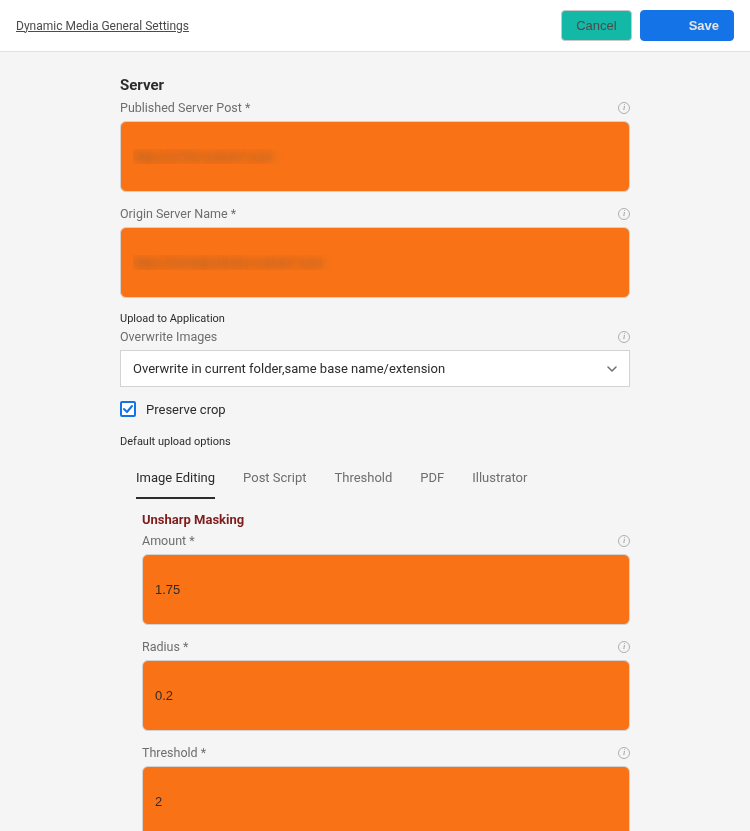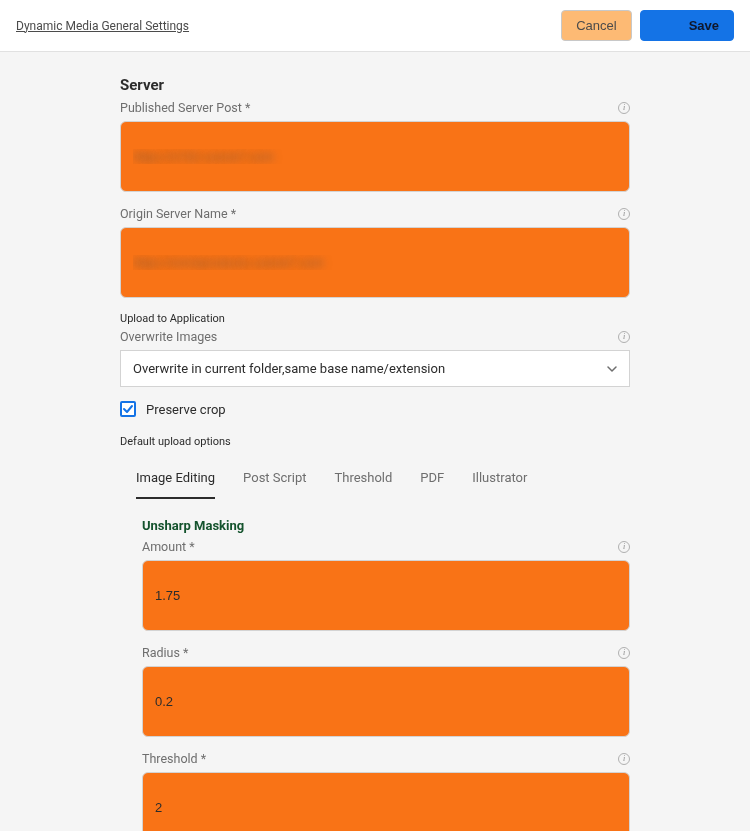--- a/index.html
+++ b/index.html
@@ -24,27 +24,27 @@
     color: #4b4b4b;
     text-decoration: underline;
   }
   .header-actions { display: flex; gap: 8px; }
   .btn {
     font-size: 13px;
     padding: 7px 14px;
     border-radius: 4px;
     cursor: pointer;
     border: 1px solid #c8c8c8;
-    background: #fdba74;
+    background: #14b8a6;
     color: #4b4b4b;
   }
   .btn.primary {
     background: #1473e6;
     border-color: #1473e6;
-    color: #0f172a;
+    color: #e5e5e5;
     font-weight: 600;
     padding-left: 48px;
   }
   .content {
     padding: 24px 0 40px 0;
   }
   .form {
     margin: 0 auto;
     width: 510px;
   }
@@ -147,22 +147,22 @@
     cursor: pointer;
     border-bottom: 2px solid transparent;
   }
   .tab.active {
     color: #2c2c2c;
     border-bottom-color: #2c2c2c;
   }
   .tab-group-title {
     font-size: 13px;
     font-weight: 700;
-    color: #14532d;
-    margin: 18px 0 6px 22px;
+    color: #7f1d1d;
+    margin: 12px 0 6px 22px;
   }
   .inner-field { margin: 0 0 14px 22px; }
   .inner-field .label-row { margin-bottom: 6px; }
   .inner-field .label { color: #6e6e6e; }
   .mono-row { margin-left: 22px; }
 </style>
 </head>
 <body>
 
 <div class="header">

